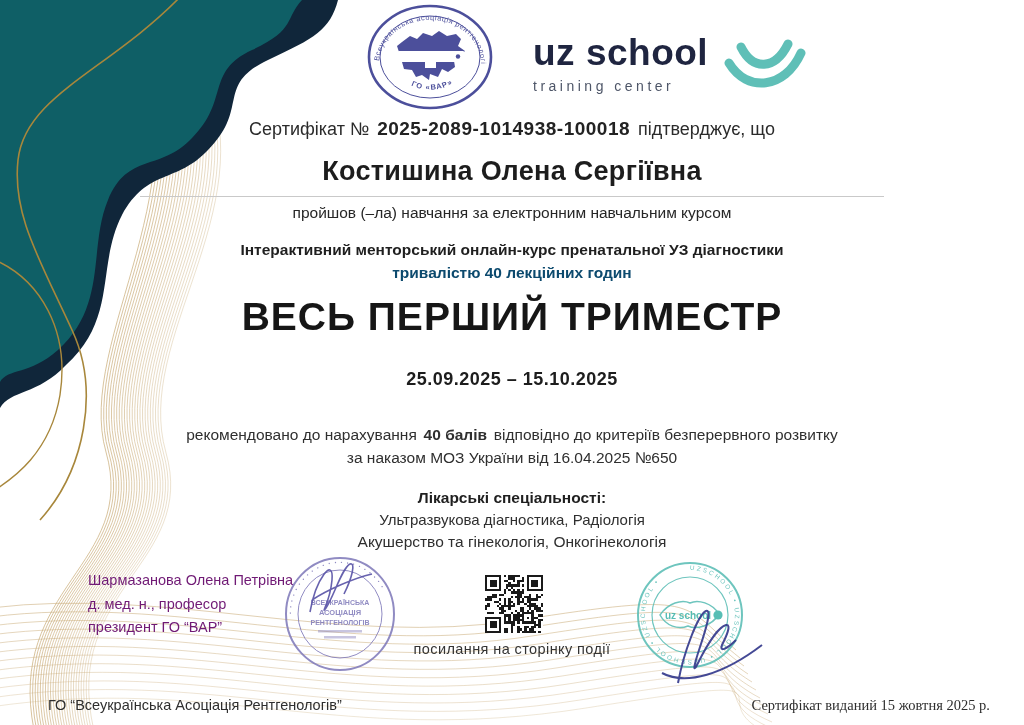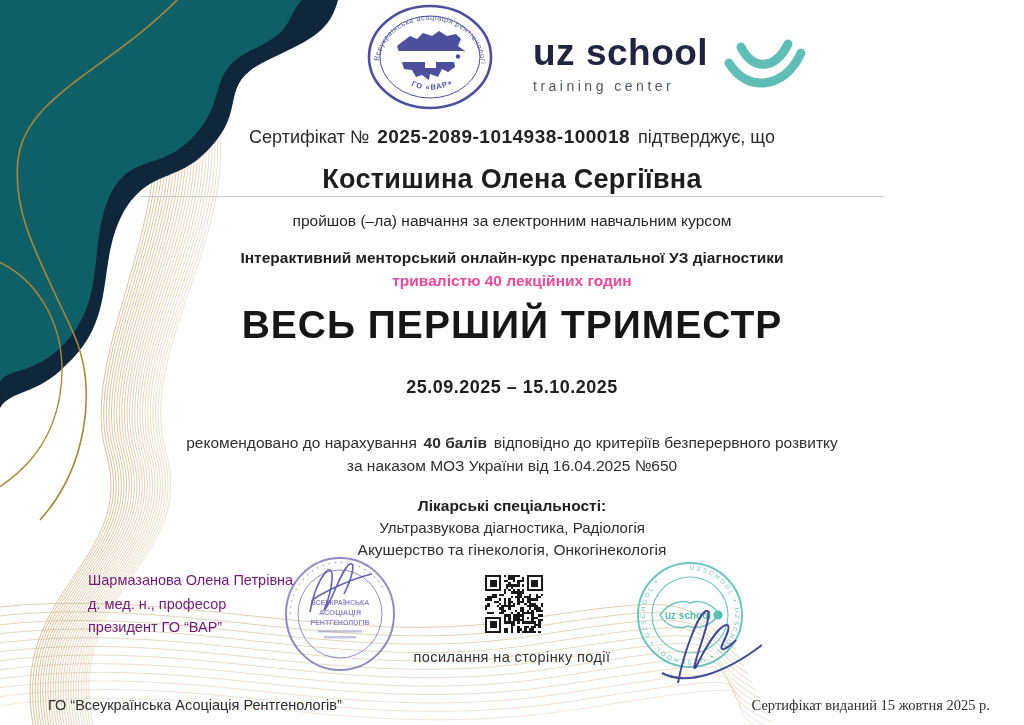--- a/index.html
+++ b/index.html
@@ -1,33 +1,33 @@
 <!DOCTYPE html>
 <html><head>
 <meta charset="utf-8">
 <style>
   html,body{margin:0;padding:0;}
   body{width:1024px;height:725px;background:#ffffff;overflow:hidden;
        font-family:"Liberation Sans", sans-serif;color:#2f2f2f;}
   .cert{position:relative;width:1024px;height:725px;background:#fff;overflow:hidden;}
   .abs{position:absolute;}
-  .ctr{left:0;right:0;text-align:center;margin-top:8px;}
+  .ctr{left:0;right:0;text-align:center;}
   #deco{position:absolute;left:0;top:0;z-index:0;pointer-events:none;}
   .content{position:relative;z-index:1;width:100%;height:100%;}
 
   .cert-line{top:118px;font-size:18px;color:#2b2b2b;}
   .cert-line .num{font-weight:bold;font-size:19px;letter-spacing:.5px;color:#222;}
   .gap{margin:0 .22em;}
 
   .recipient{top:156px;font-size:27px;font-weight:bold;color:#1d1d1d;letter-spacing:.3px;}
   .divider{top:196px;left:140px;width:744px;height:1px;background:#c9c9c9;}
   .completion{top:204px;font-size:15.5px;color:#262626;}
 
   .course-l1{top:241px;font-size:15.5px;font-weight:bold;color:#1f1f1f;}
-  .course-l2{top:264px;font-size:15.5px;font-weight:bold;color:#ec4899;}
+  .course-l2{top:264px;font-size:15.5px;font-weight:bold;color:#0c4a6e;}
 
   .big-title{top:295px;font-size:39px;font-weight:bold;color:#161616;letter-spacing:1px;}
   .dates{top:369px;font-size:18px;font-weight:bold;color:#1d1d1d;letter-spacing:.5px;}
 
   .rec-l1{top:426px;font-size:15.5px;}
   .rec-l1 b{font-size:15.5px;}
   .rec-l2{top:449px;font-size:15.5px;}
 
   .spec-h{top:489px;font-size:15.5px;font-weight:bold;color:#1f1f1f;}
   .spec-l1{top:511px;font-size:15px;}

